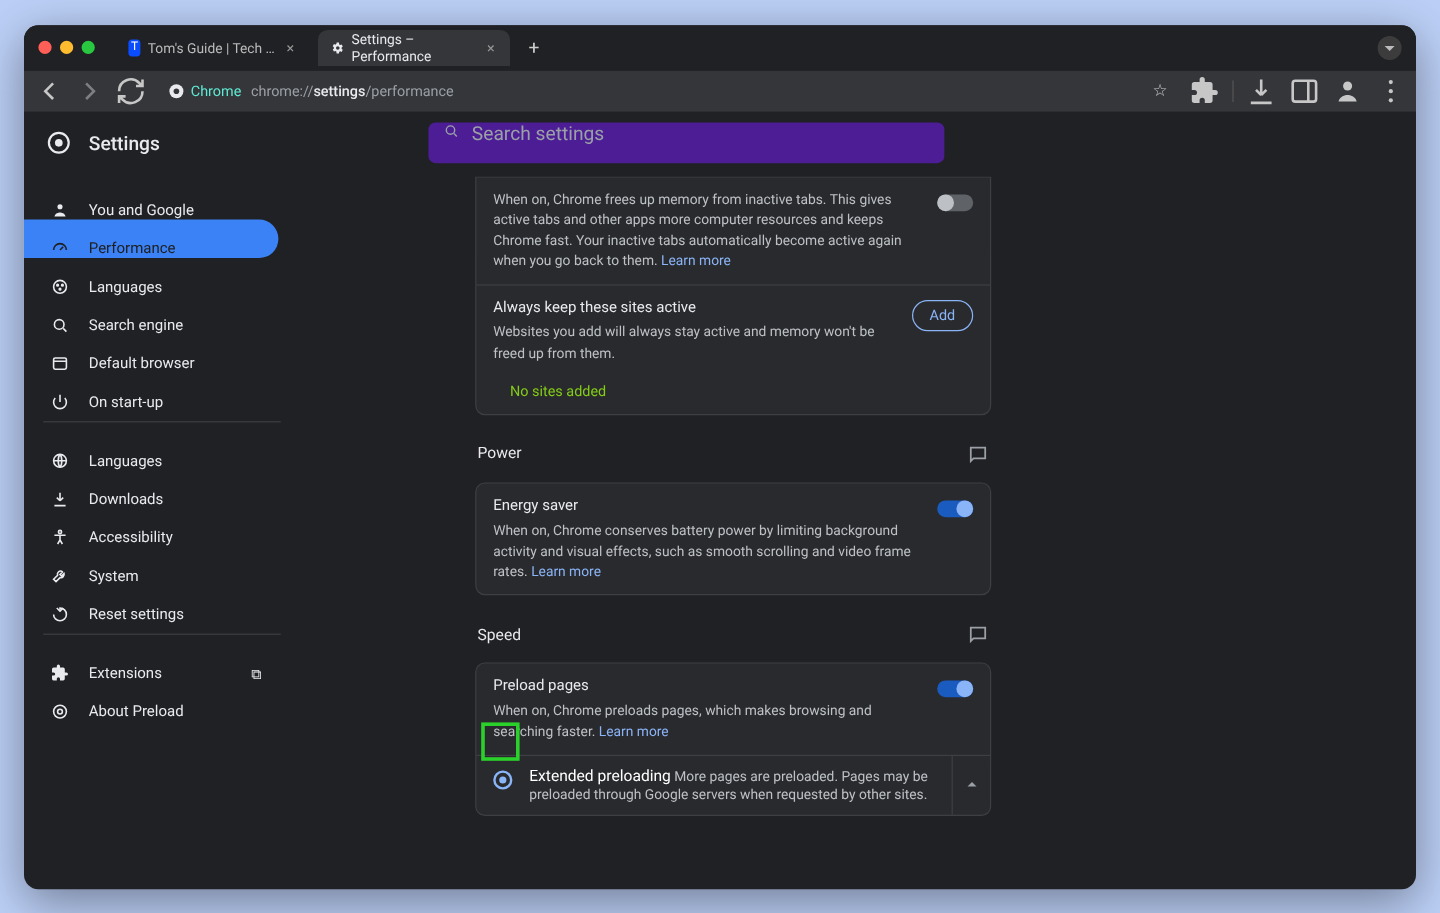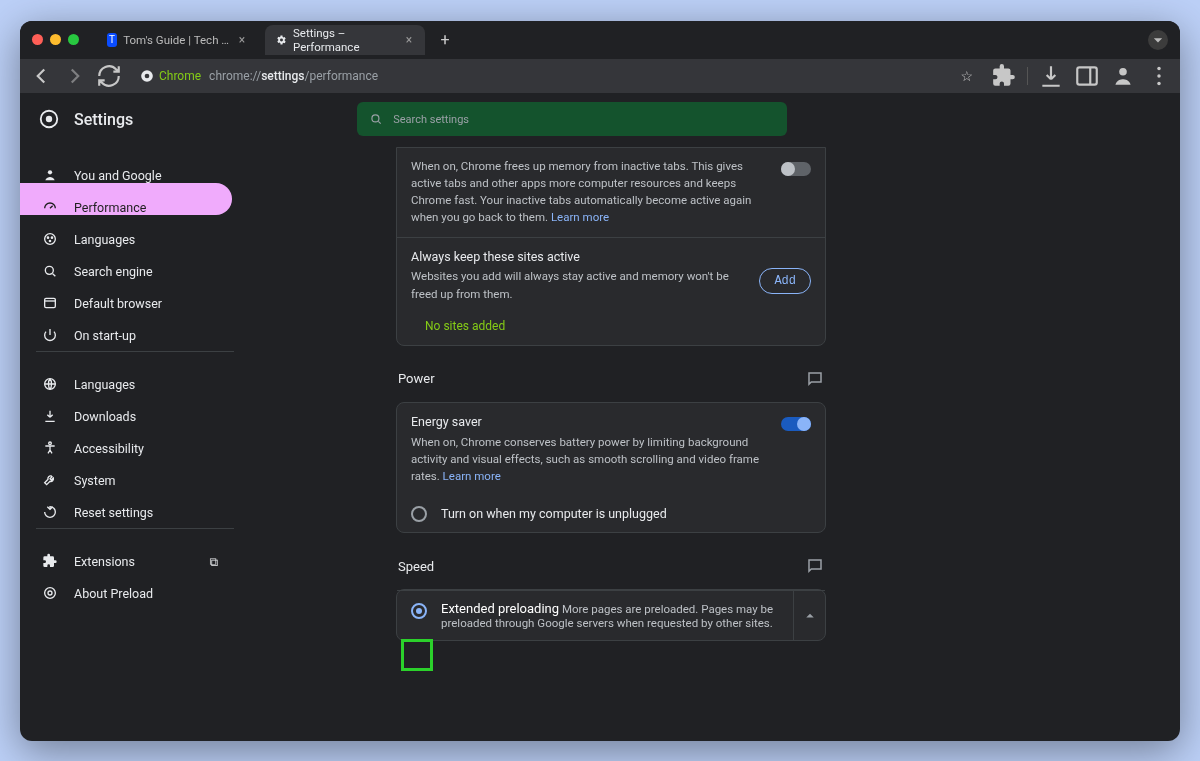--- a/index.html
+++ b/index.html
@@ -14,54 +14,54 @@
   .tab.active{ background:#35363a; color:#e8eaed;}
   .tab .fav{width:14px;height:14px;border-radius:3px;display:flex;align-items:center;justify-content:center;font-size:10px;}
   .tab .close{width:14px;height:14px;display:flex;align-items:center;justify-content:center;color:#999;font-size:12px;}
   .newtab{width:24px;height:24px;border-radius:50%;display:flex;align-items:center;justify-content:center;color:#ccc;font-size:16px;}
   .title-spacer{flex:1;}
   .title-drop{width:20px;height:20px;border-radius:10px;background:#3c3c3c;display:flex;align-items:center;justify-content:center;color:#bbb;font-size:10px;margin-right:4px;}
   
   .toolbar{height:34px;background:#35363a;display:flex;align-items:center;padding:0 8px;gap:8px;}
   .tbtn{width:26px;height:26px;display:flex;align-items:center;justify-content:center;color:#c7c7c7;border-radius:13px;font-size:14px;}
   .urlbox{flex:1;display:flex;align-items:center;gap:8px;height:26px;padding:0 10px;border-radius:14px;color:#bdbdbd;font-size:12px;}
-  .urlbox .chip{display:flex;align-items:center;gap:5px;color:#84cc16;}
+  .urlbox .chip{display:flex;align-items:center;gap:5px;color:#5eead4;}
   .urlbox .path{color:#9aa0a6}
   .urlbox .path b{color:#e8eaed;font-weight:500}
   .url-right{margin-left:auto;color:#c7c7c7;font-size:14px;}
   .rgroup{display:flex;align-items:center;gap:10px;color:#c7c7c7;}
   .sep{width:1px;height:18px;background:#555;}
   
   .settings-head{height:54px;display:flex;align-items:center;padding:0 18px;gap:14px;border-bottom:1px solid rgba(255,255,255,0);}
   .settings-head .slogo{width:22px;height:22px;color:#e8eaed;}
   .settings-head h1{color:#e8eaed;font-size:16px;font-weight:500;}
-  .searchpill{margin-left:210px;width:430px;height:34px;background:#14532d;border-radius:6px;display:flex;align-items:center;padding:0 12px;gap:10px;color:#9aa0a6;font-size:11px;}
+  .searchpill{margin-left:210px;width:430px;height:34px;background:#4c1d95;border-radius:6px;display:flex;padding:0 12px;gap:10px;color:#9aa0a6;font-size:16px;}
   
   .body{position:absolute;top:126px;bottom:0;left:0;right:0;display:flex;}
   .sidebar{width:230px;padding:4px 0 0 0;overflow-y:auto;}
   .side-item{height:32px;margin:0 18px 0 10px;padding-left:12px;display:flex;align-items:flex-end;gap:16px;color:#e8eaed;font-size:12.5px;border-radius:0 16px 16px 0;cursor:pointer;}
-  .side-item.active{background:#f0abfc;color:#1f1f1f;margin-left:0;padding-left:22px;}
+  .side-item.active{background:#3b82f6;color:#1f1f1f;margin-left:0;padding-left:22px;}
   .side-item .ic{width:16px;height:16px;display:flex;align-items:center;justify-content:center;color:inherit;font-size:13px;}
   .side-item.active .ic{color:#1f1f1f;}
   .side-sep{height:1px;background:#3c4043;margin:8px 16px;}
   .side-item .ext{margin-left:auto;margin-right:14px;font-size:12px;}
   
   .main{flex:1;overflow-y:auto;padding:0 0 20px 0;}
   .card{width:430px;margin:0 0 18px 146px;background:#292a2d;border:1px solid #3c4043;border-radius:8px;}
   .section-title{width:430px;margin:0 0 8px 146px;display:flex;align-items:center;justify-content:space-between;color:#e8eaed;font-size:13px;padding:6px 2px;}
   .row{display:flex;padding:10px 14px;gap:12px;align-items:flex-start;}
   .row + .row{border-top:1px solid #3c4043;}
   .row .txt{flex:1;color:#bdc1c6;font-size:11.5px;line-height:1.5;}
   .row .txt .t{color:#e8eaed;font-size:12.5px;display:block;margin-bottom:2px;}
   .link{color:#8ab4f8;}
   .toggle{width:30px;height:14px;border-radius:8px;background:#5f6368;position:relative;margin-top:4px;flex:0 0 30px;}
   .toggle::after{content:"";position:absolute;width:14px;height:14px;border-radius:50%;background:#bdc1c6;top:0;left:0;}
   .toggle.on{background:#1a5bbf;}
   .toggle.on::after{background:#8ab4f8;left:16px;}
-  .addbtn{border:1px solid #8ab4f8;color:#8ab4f8;background:transparent;padding:5px 14px;border-radius:16px;font-size:12px;margin-top:20px;font-family:Liberation Mono, monospace;}
+  .addbtn{border:1px solid #8ab4f8;color:#8ab4f8;background:transparent;padding:5px 14px;border-radius:16px;font-size:12px;margin-top:2px;}
   .subtle{color:#84cc16;font-size:12px;padding:6px 14px 12px 28px;}
   .radio{width:16px;height:16px;border-radius:50%;border:2px solid #9aa0a6;margin-top:1px;flex:0 0 16px;position:relative;}
   .radio.sel{border-color:#8ab4f8;}
   .radio.sel::after{content:"";position:absolute;inset:3px;border-radius:50%;background:#8ab4f8;}
   .radiorow{display:flex;gap:14px;align-items:center;padding:10px 16px 10px 14px;color:#e8eaed;font-size:12.5px;}
   .expand{width:32px;display:flex;align-items:center;justify-content:center;color:#9aa0a6;border-left:1px solid #3c4043;align-self:stretch;}
   .preload-row{display:flex;align-items:flex-start;border-top:1px solid #3c4043;}
   .preload-row .lead{display:flex;gap:14px;padding:10px 0 10px 14px;flex:1;}
   .preload-row .lead .txt{font-size:11.5px;color:#bdc1c6;}
   .preload-row .lead .txt .t{color:#ffffff;font-size:13px;}
@@ -337,35 +337,38 @@
           </span>
       </div>
       <div class="card">
         <div class="row">
           <div class="txt">
             <span class="t">Energy saver</span>
             <span><span>When on, Chrome conserves battery power by limiting background activity and visual effects, such as smooth scrolling and video frame rates. </span><a class="link">Learn more</a></span>
           </div>
           <div class="toggle on"></div>
         </div>
-        <div class="radiorow">
-          <span class="radio"></span>
-          <span>Turn on when my computer is unplugged</span>
-        </div>
       </div>
 
       <div class="section-title">
         <span>Speed</span>
         <span class="feedback">
             <svg viewBox="0 0 24 24" fill="none" stroke="currentColor" stroke-width="2">
               <path d="M4 4h16v12H7l-3 3V4z"></path>
             </svg>
           </span>
       </div>
       <div class="card" style="position:relative;">
+        <div class="row">
+          <div class="txt">
+            <span class="t">Preload pages</span>
+            <span><span>When on, Chrome preloads pages, which makes browsing and searching faster. </span><a class="link">Learn more</a></span>
+          </div>
+          <div class="toggle on"></div>
+        </div>
 
         <div class="preload-row">
           <div class="lead">
             <span class="radio sel" style="margin-top:2px"></span>
             <div class="txt">
               <span class="t">Extended preloading</span>
               <span>More pages are preloaded. Pages may be preloaded through Google servers when requested by other sites.</span>
             </div>
           </div>
           <div class="expand">

